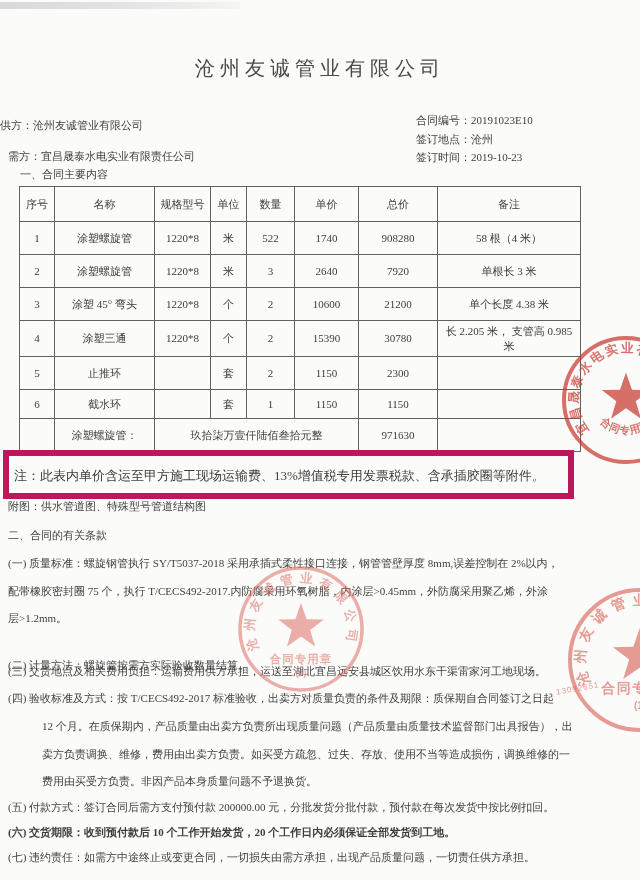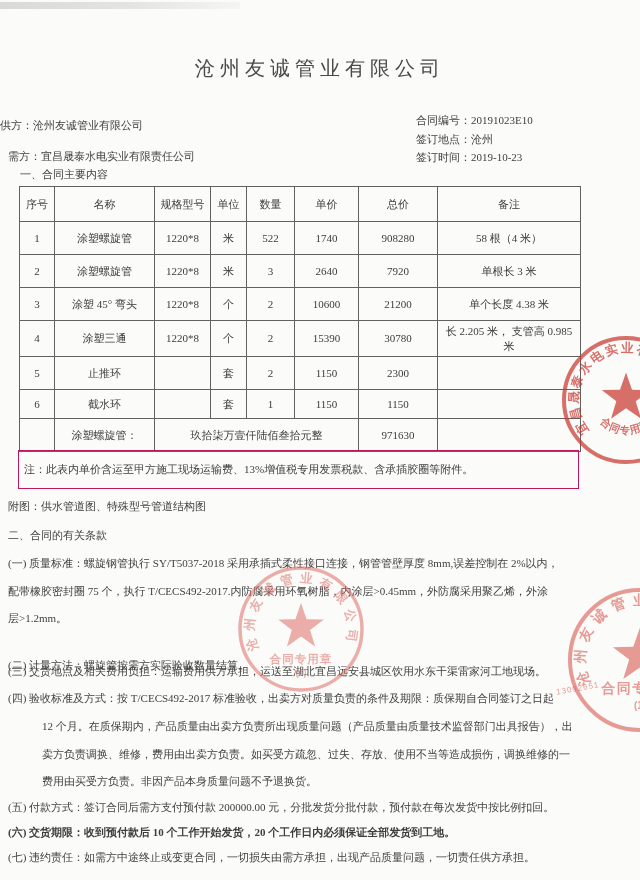--- a/index.html
+++ b/index.html
@@ -29,22 +29,22 @@
     vertical-align:middle;font-weight:normal;padding:0 3px;overflow:hidden;line-height:1.35;}
   table.items thead tr{height:35px;}
   table.items tbody tr:nth-child(1){height:33px;}
   table.items tbody tr:nth-child(2){height:33px;}
   table.items tbody tr:nth-child(3){height:33px;}
   table.items tbody tr:nth-child(4){height:36px;}
   table.items tbody tr:nth-child(5){height:33px;}
   table.items tbody tr:nth-child(6){height:29px;}
   table.items tfoot tr{height:33px;}
 
-  .note-box{position:absolute;left:18px;top:450px;width:559px;height:37px;
-    border:1px solid #be185d;font-size:11px;}
+  .note-box{position:absolute;left:3px;top:450px;width:559px;height:37px;
+    border:6px solid #be185d;font-size:13px;}
   .note-box span{position:absolute;left:5px;top:11px;white-space:nowrap;}
 
   .tline{position:absolute;left:8px;font-size:11px;white-space:nowrap;color:#3e3e3e;}
   .t-attach{top:499px;}
   .t-sec2{top:528px;}
   .ind{padding-left:34px;}
 
   .seal{position:absolute;pointer-events:none;}
   .seal-digits{position:absolute;left:556px;top:684px;font-size:8px;color:#d95b52;
     opacity:.6;transform:rotate(-10deg);font-family:"Liberation Sans",sans-serif;letter-spacing:1px;}

